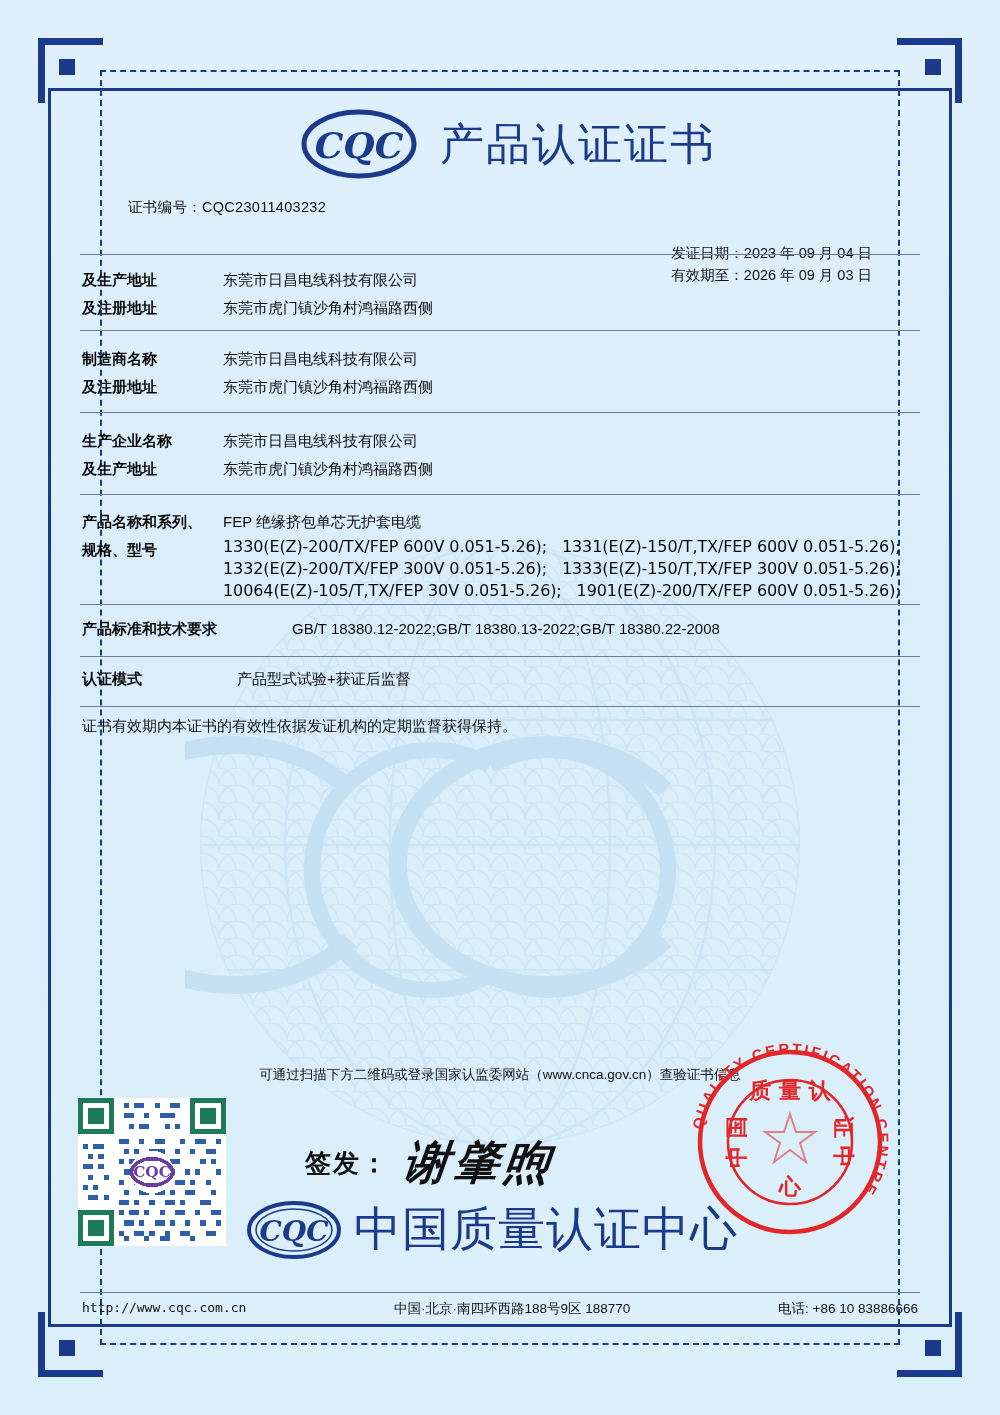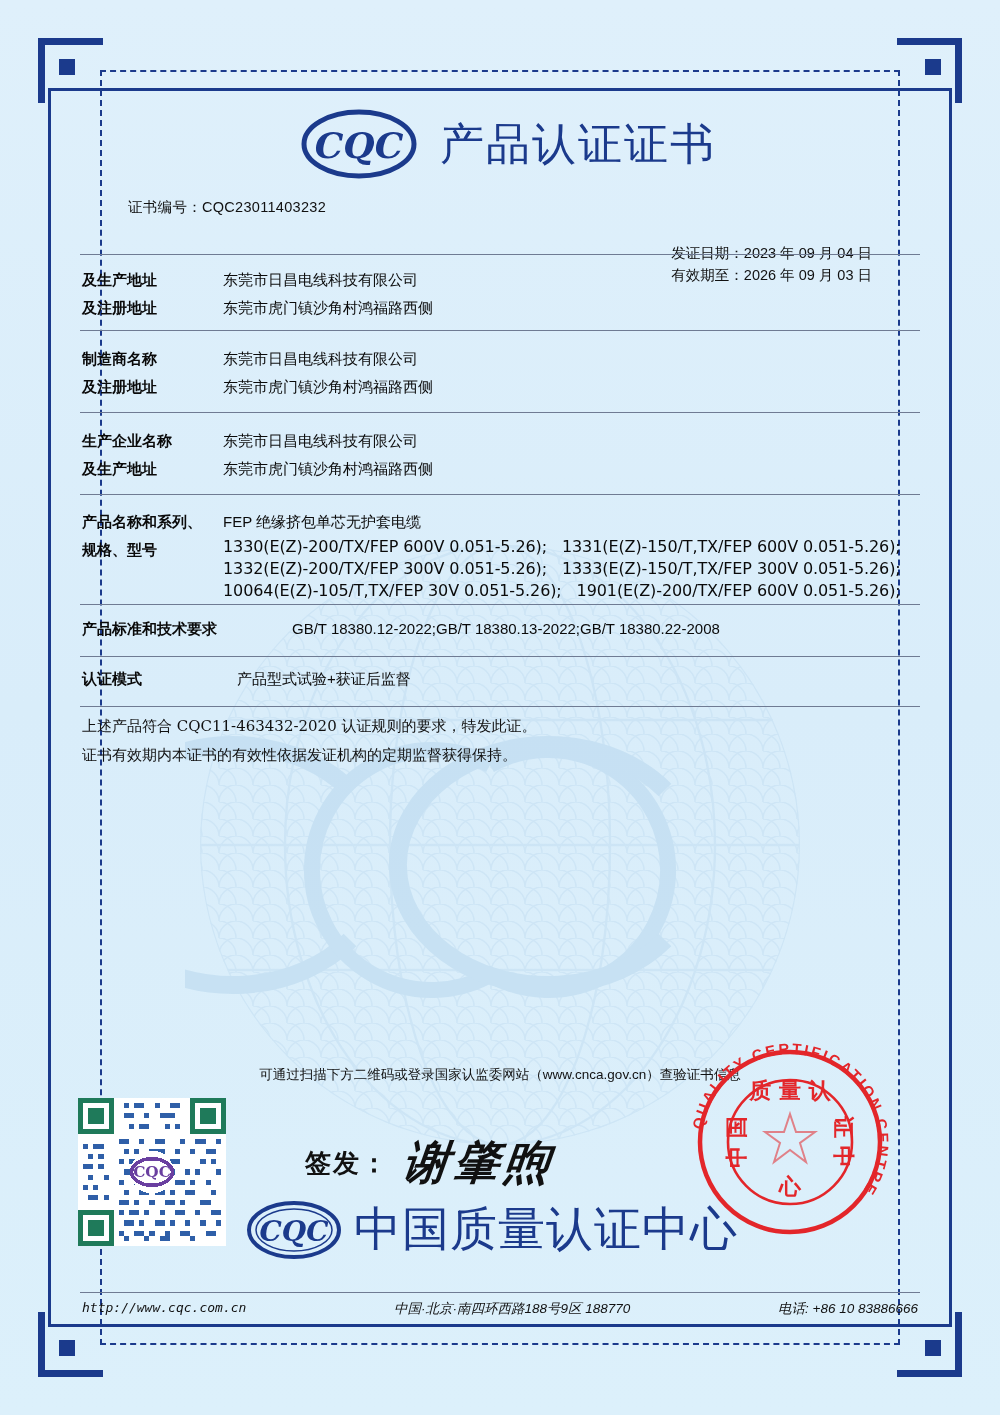--- a/index.html
+++ b/index.html
@@ -240,21 +240,20 @@
   }
   .footer {
     position: absolute;
     left: 82px;
     right: 82px;
     top: 1300px;
     display: flex;
     justify-content: space-between;
     font-size: 13.5px;
     color: #111;
-    font-style: italic;
   }
   .footer .url {
     font-family: "DejaVu Sans Mono", "Liberation Mono", monospace;
     font-size: 13px;
   }
 </style>
 </head>
 <body>
 
 <div class="page">
@@ -385,21 +384,20 @@
     <div class="field" style="top:665px">
       <div class="labels wide">
         <div>认证模式</div>
       </div>
       <div class="values" style="left:155px">
         <div>产品型式试验+获证后监督</div>
       </div>
     </div>
 
     <div class="statement">
-      <div>上述产品符合 CQC11-463432-2020 认证规则的要求，特发此证。</div>
       <div>证书有效期内本证书的有效性依据发证机构的定期监督获得保持。</div>
     </div>
 
     <div class="verify-note">可通过扫描下方二维码或登录国家认监委网站（www.cnca.gov.cn）查验证书信息</div>
 
     <svg class="qr" viewBox="0 0 29 29" shape-rendering="crispEdges">
       <rect width="29" height="29" fill="#ffffff"></rect>
       <g fill="#1f7a5a">
         <rect x="0" y="0" width="7" height="1"></rect>
           <rect x="0" y="6" width="7" height="1"></rect>

